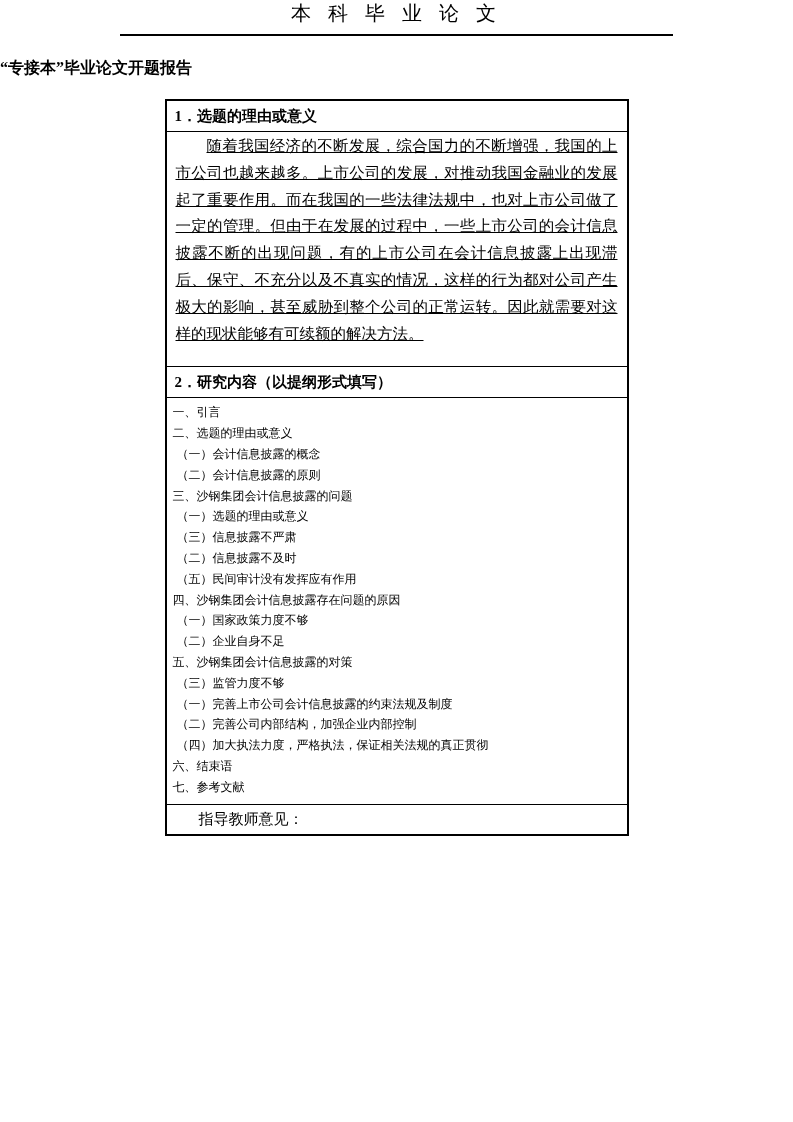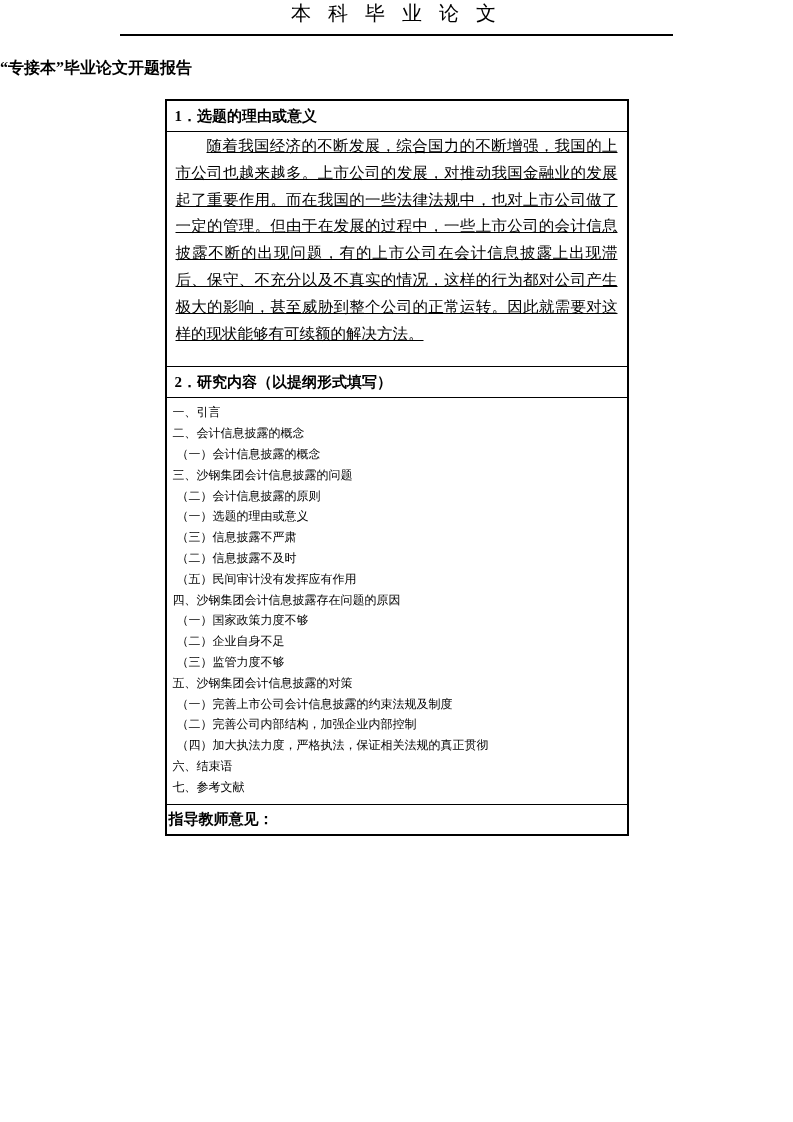--- a/index.html
+++ b/index.html
@@ -67,25 +67,25 @@
   .outline-cell {
     padding: 4px 6px 6px 6px;
   }
   .outline-line {
     font-size: 12px;
     line-height: 20.8px;
     white-space: nowrap;
   }
   .outline-line.sub { padding-left: 4px; }
   .advisor-row {
-    font-weight: bold;
+    font-weight: normal;
     font-size: 15px;
     height: 29px;
     line-height: 29px;
-    padding-left: 2px;
+    padding-left: 32px;
   }
 </style>
 </head>
 <body>
 
 <div class="page">
 
   <div class="doc-header">本 科 毕 业 论 文</div>
 
   <div class="header-rule"></div>
@@ -97,33 +97,33 @@
     <div class="row section-header">1．选题的理由或意义</div>
 
     <div class="row body-cell">
       <p>随着我国经济的不断发展，综合国力的不断增强，我国的上市公司也越来越多。上市公司的发展，对推动我国金融业的发展起了重要作用。而在我国的一些法律法规中，也对上市公司做了一定的管理。但由于在发展的过程中，一些上市公司的会计信息披露不断的出现问题，有的上市公司在会计信息披露上出现滞后、保守、不充分以及不真实的情况，这样的行为都对公司产生极大的影响，甚至威胁到整个公司的正常运转。因此就需要对这样的现状能够有可续额的解决方法。</p>
     </div>
 
     <div class="row section-header">2．研究内容（以提纲形式填写）</div>
 
     <div class="row outline-cell">
       <div class="outline-line">一、引言</div>
-      <div class="outline-line">二、会计信息披露的概念</div>
+      <div class="outline-line">二、选题的理由或意义</div>
       <div class="outline-line sub">（一）会计信息披露的概念</div>
+      <div class="outline-line sub">（二）会计信息披露的原则</div>
       <div class="outline-line">三、沙钢集团会计信息披露的问题</div>
-      <div class="outline-line sub">（二）会计信息披露的原则</div>
       <div class="outline-line sub">（一）选题的理由或意义</div>
       <div class="outline-line sub">（三）信息披露不严肃</div>
       <div class="outline-line sub">（二）信息披露不及时</div>
       <div class="outline-line sub">（五）民间审计没有发挥应有作用</div>
       <div class="outline-line">四、沙钢集团会计信息披露存在问题的原因</div>
       <div class="outline-line sub">（一）国家政策力度不够</div>
       <div class="outline-line sub">（二）企业自身不足</div>
+      <div class="outline-line">五、沙钢集团会计信息披露的对策</div>
       <div class="outline-line sub">（三）监管力度不够</div>
-      <div class="outline-line">五、沙钢集团会计信息披露的对策</div>
       <div class="outline-line sub">（一）完善上市公司会计信息披露的约束法规及制度</div>
       <div class="outline-line sub">（二）完善公司内部结构，加强企业内部控制</div>
       <div class="outline-line sub">（四）加大执法力度，严格执法，保证相关法规的真正贯彻</div>
       <div class="outline-line">六、结束语</div>
       <div class="outline-line">七、参考文献</div>
     </div>
 
     <div class="row advisor-row">指导教师意见：</div>
 
   </div>

